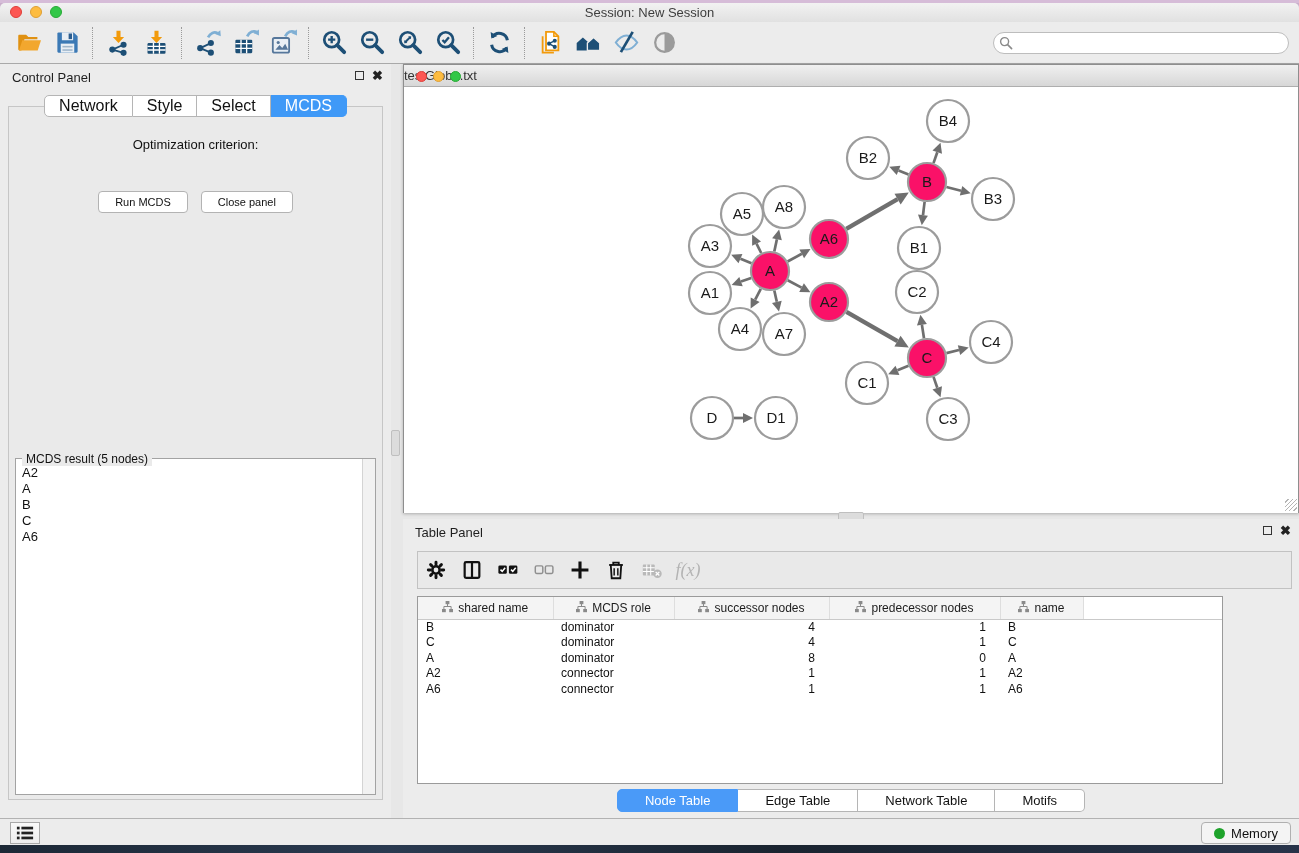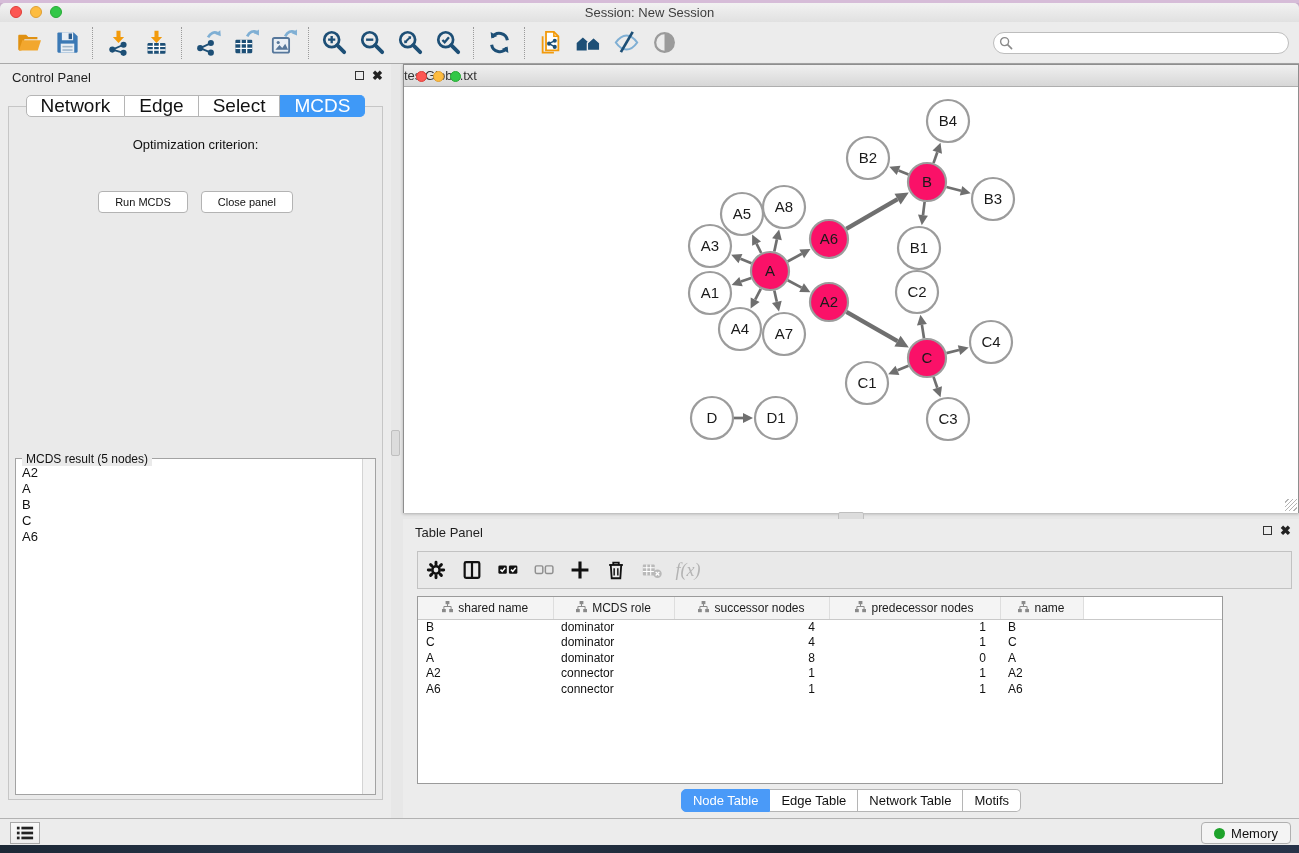--- a/index.html
+++ b/index.html
@@ -31,21 +31,21 @@
   
   #main { position:absolute; left:0; top:64px; width:1299px; height:754px; background:#e7e7e7; }
   
   #control-panel { position:absolute; left:0; top:0; width:391px; height:754px; background:#ececec; }
   .panel-head { position:relative; height:26px;padding-left:12px; }
   .panel-head .ptitle { position:absolute; left:12px; top:6px; font-size:13px; color:#1f1f1f; }
   .panel-head .picons { position:absolute; right:8px; top:6px; display:flex; gap:8px; align-items:center; }
   .float-ic { width:9px; height:9px; border:1.5px solid #333; display:inline-block; }
   .close-ic { font-size:13px; font-weight:bold; color:#222; line-height:11px; }
   .ctabs { position:absolute; left:0; top:31px; width:100%; display:flex; justify-content:center; z-index:3; }
-  .ctab { height:22px; line-height:20px; padding:0 14px; font-size:19px; background:#fff;
+  .ctab { height:22px; line-height:20px; padding:0 14px; font-size:16px; background:#fff;
      border:1px solid #b5b5b5; border-left:none; color:#111; cursor:default; }
   .ctab:first-child { border-left:1px solid #b5b5b5; border-radius:5px 0 0 5px; }
   .ctab:last-child { border-radius:0 5px 5px 0; }
   .ctab.active { background:#3f99f7; border-color:#3f99f7; color:#fff; }
   .cp-body { position:absolute; left:8px; top:42px; width:375px; height:694px;
      background:#eaeaea; border:1px solid #c6c6c6; }
   #opt-label { position:absolute; left:0; top:30px; width:100%; text-align:center; font-size:13px; color:#111; }
   #criterion-select { position:absolute; left:27px; top:50px; width:312px; height:23px; background:#fff;
      border:1px solid #b3b3b3; border-radius:4px; font-size:13px; color:#111; line-height:21px;
      padding-left:8px; cursor:default; }
@@ -87,21 +87,21 @@
      border:1px solid #9a9a9a; overflow:hidden; }
   table { border-collapse:collapse; table-layout:fixed; width:100%; }
   thead th { height:22px; background:#f4f4f4; border-bottom:1px solid #c9c9c9; border-right:1px solid #dedede;
      font-size:12px; font-weight:normal; color:#1c1c1c; text-align:center; white-space:nowrap; overflow:hidden; }
   thead th:last-child { border-right:none; background:#fff; }
   thead th svg { vertical-align:-1px; margin-right:5px; }
   tbody td { height:15.5px; font-size:12px; color:#111; white-space:nowrap; overflow:hidden; }
   td.l { text-align:left; padding-left:8px; }
   td.r { text-align:right; padding-right:14px; }
   #tp-tabs { position:absolute; left:0; top:270px; width:100%; display:flex; justify-content:center; }
-  .ttab { height:23px; line-height:21px; padding:0 11px; font-size:13px; background:#fff;
+  .ttab { height:23px; line-height:21px; padding:0 27px; font-size:13px; background:#fff;
      border:1px solid #b5b5b5; border-left:none; color:#111; cursor:default; }
   .ttab:first-child { border-left:1px solid #b5b5b5; border-radius:5px 0 0 5px; }
   .ttab:last-child { border-radius:0 5px 5px 0; }
   .ttab.active { background:#4a9af8; border-color:#4a9af8; color:#fff; }
   
   #statusbar { position:absolute; left:0; top:818px; width:100%; height:27px; background:#ececec;
      border-top:1px solid #b2b2b2; }
   #list-btn { position:absolute; left:10px; top:3px; width:30px; height:22px; background:linear-gradient(#fafafa,#ededed);
      border:1px solid #a9a9a9; display:flex; align-items:center; justify-content:center; }
   #memory-btn { position:absolute; right:8px; top:3px; height:22px; background:#f4f4f4; border:1px solid #b0b0b0;
@@ -288,21 +288,21 @@
     <div id="control-panel">
       <div class="panel-head">
         <span class="ptitle">Control Panel</span>
         <span class="picons">
           <span class="float-ic"></span>
           <span class="close-ic">✖</span>
         </span>
       </div>
       <div class="ctabs" id="control-tabs">
           <span class="ctab">Network</span>
-          <span class="ctab">Edge</span>
+          <span class="ctab">Style</span>
           <span class="ctab">Select</span>
           <span class="ctab active">MCDS</span>
         </div>
       <div class="cp-body">
         <div id="opt-label">Optimization criterion:</div>
         <div class="cp-buttons">
           <button class="mac-btn">Run MCDS</button>
           <button class="mac-btn">Close panel</button>
         </div>
         <div id="result-box">

